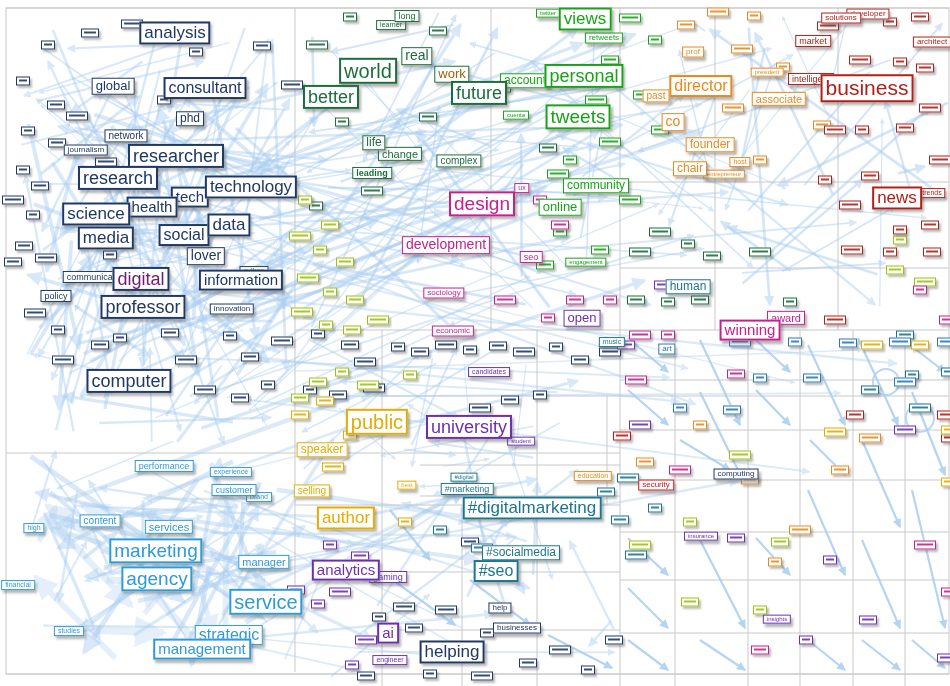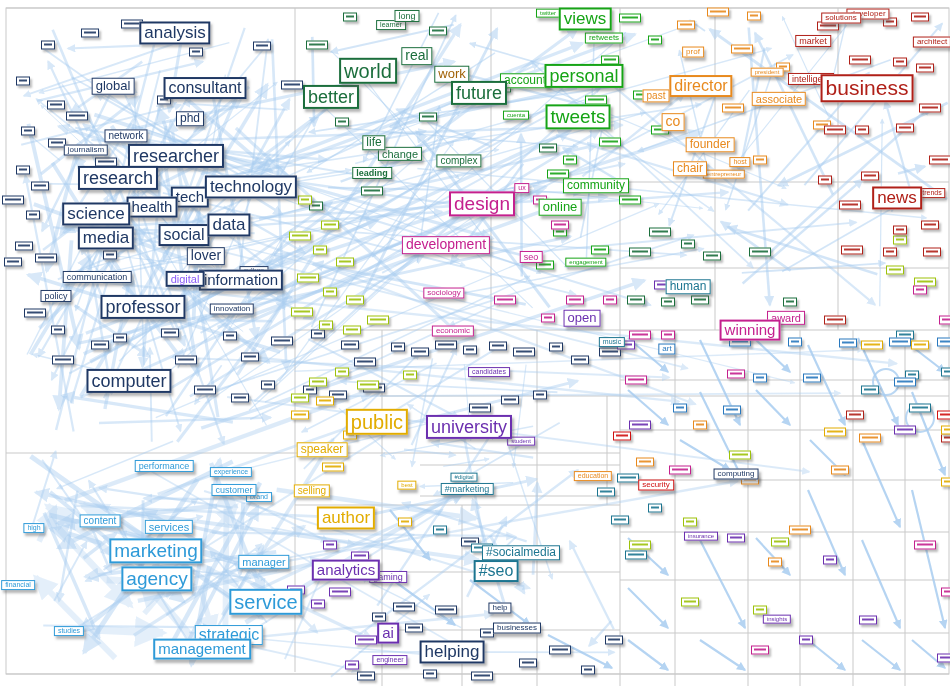--- a/index.html
+++ b/index.html
@@ -746,24 +746,25 @@
       <div class="node" style="left: 202px; top: 649px; font-size: 15px; color: rgb(46, 154, 216); border: 2px solid rgb(46, 154, 216); z-index: 19;">management</div>
       <div class="node" style="left: 205px; top: 88px; font-size: 16px; color: rgb(31, 56, 100); border: 2px solid rgb(31, 56, 100); z-index: 20;">consultant</div>
       <div class="node" style="left: 156px; top: 235px; font-size: 16px; color: rgb(31, 56, 100); border: 2px solid rgb(31, 56, 100); z-index: 20; margin-left: 28px;">social</div>
       <div class="node" style="left: 701px; top: 86px; font-size: 16px; color: rgb(232, 137, 29); border: 2px solid rgb(232, 137, 29); z-index: 20;">director</div>
       <div class="node" style="left: 496px; top: 571px; font-size: 16px; color: rgb(28, 117, 144); border: 2px solid rgb(28, 117, 144); z-index: 20;">#seo</div>
       <div class="node" style="left: 175px; top: 33px; font-size: 17px; color: rgb(31, 56, 100); border: 2px solid rgb(31, 56, 100); z-index: 21;">analysis</div>
       <div class="node" style="left: 251px; top: 187px; font-size: 17px; color: rgb(31, 56, 100); border: 2px solid rgb(31, 56, 100); z-index: 21;">technology</div>
       <div class="node" style="left: 96px; top: 214px; font-size: 17px; color: rgb(31, 56, 100); border: 2px solid rgb(31, 56, 100); z-index: 21;">science</div>
       <div class="node" style="left: 106px; top: 238px; font-size: 17px; color: rgb(31, 56, 100); border: 2px solid rgb(31, 56, 100); z-index: 21;">media</div>
       <div class="node" style="left: 229px; top: 225px; font-size: 17px; color: rgb(31, 56, 100); border: 2px solid rgb(31, 56, 100); z-index: 21;">data</div>
-      <div class="node" style="left: 141px; top: 279px; font-size: 11px; color: #8b5cf6; border: 2px solid rgb(31, 56, 100); z-index: 21; margin-left: 44px;">digital</div>
+      <div class="node" style="left: 141px; top: 279px; font-size: 18px; color: #701a75; border: 2px solid rgb(31, 56, 100); z-index: 21;">digital</div>
       <div class="node" style="left: 452px; top: 652px; font-size: 17px; color: rgb(31, 56, 100); border: 2px solid rgb(31, 56, 100); z-index: 21;">helping</div>
       <div class="node" style="left: 585px; top: 19px; font-size: 17px; color: rgb(22, 164, 22); border: 2px solid rgb(22, 164, 22); z-index: 21;">views</div>
       <div class="node" style="left: 897px; top: 198px; font-size: 17px; color: rgb(176, 32, 24); border: 2px solid rgb(176, 32, 24); z-index: 21;">news</div>
+      <div class="node" style="left: 532px; top: 508px; font-size: 17px; color: rgb(28, 117, 144); border: 2px solid rgb(28, 117, 144); z-index: 21;">#digitalmarketing</div>
       <div class="node" style="left: 346px; top: 518px; font-size: 17px; color: rgb(226, 172, 0); border: 2px solid rgb(226, 172, 0); z-index: 21;">author</div>
       <div class="node" style="left: 176px; top: 156px; font-size: 18px; color: rgb(31, 56, 100); border: 2px solid rgb(31, 56, 100); z-index: 22;">researcher</div>
       <div class="node" style="left: 118px; top: 178px; font-size: 18px; color: rgb(31, 56, 100); border: 2px solid rgb(31, 56, 100); z-index: 22;">research</div>
       <div class="node" style="left: 143px; top: 307px; font-size: 18px; color: rgb(31, 56, 100); border: 2px solid rgb(31, 56, 100); z-index: 22;">professor</div>
       <div class="node" style="left: 129px; top: 381px; font-size: 18px; color: rgb(31, 56, 100); border: 2px solid rgb(31, 56, 100); z-index: 22;">computer</div>
       <div class="node" style="left: 331px; top: 97px; font-size: 18px; color: rgb(27, 110, 60); border: 2px solid rgb(27, 110, 60); z-index: 22;">better</div>
       <div class="node" style="left: 479px; top: 93px; font-size: 18px; color: rgb(27, 110, 60); border: 2px solid rgb(27, 110, 60); z-index: 22;">future</div>
       <div class="node" style="left: 584px; top: 76px; font-size: 18px; color: rgb(22, 164, 22); border: 2px solid rgb(22, 164, 22); z-index: 22;">personal</div>
       <div class="node" style="left: 469px; top: 427px; font-size: 18px; color: rgb(107, 47, 175); border: 2px solid rgb(107, 47, 175); z-index: 22;">university</div>
       <div class="node" style="left: 578px; top: 117px; font-size: 19px; color: rgb(22, 164, 22); border: 2px solid rgb(22, 164, 22); z-index: 23;">tweets</div>

